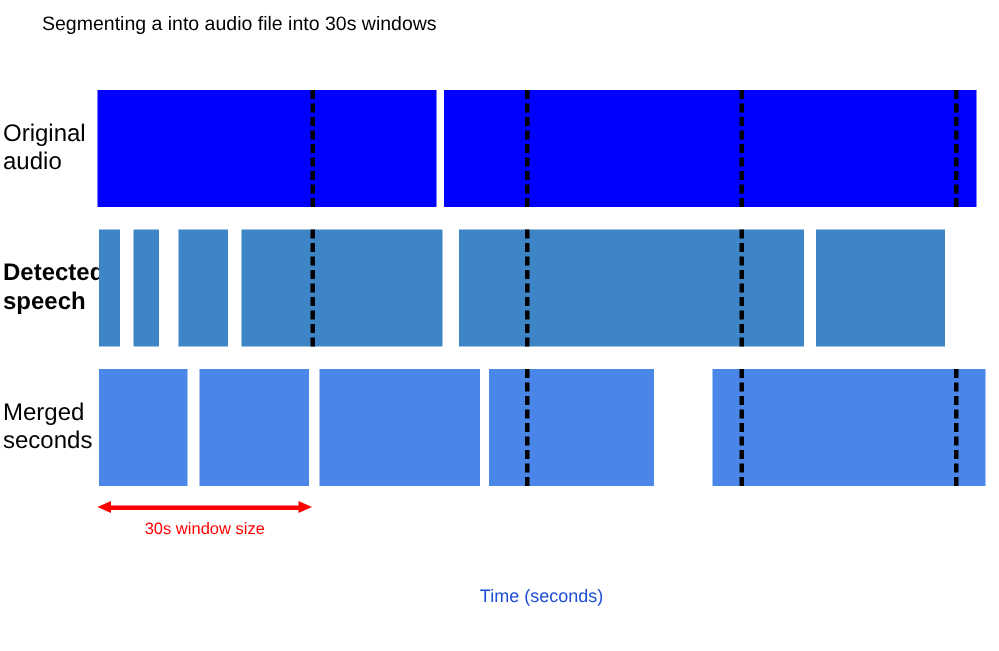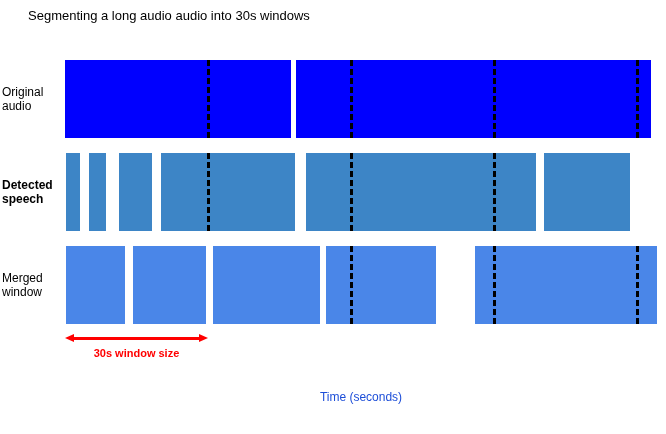--- a/index.html
+++ b/index.html
@@ -14,21 +14,21 @@
     position:absolute;left:28px;top:8px;
     font-size:13px;color:#000;white-space:nowrap;
   }
   .row{
     position:absolute;left:0;width:666px;height:78px;
   }
   .row-label{
     position:absolute;left:2px;top:50%;
     transform:translateY(-50%);
     width:60px;
-    font-size:12px;line-height:1.2;color:#000;
+    font-size:16px;line-height:1.2;color:#000;
     white-space:pre-line;
   }
   .bar{
     position:absolute;top:0;height:78px;
   }
   .window-dash{
     position:absolute;top:0;height:78px;width:0;
     border-left:3px dashed #000;
   }
   .annotation-arrow{position:absolute;}
@@ -37,34 +37,34 @@
   }
   .arrow-head{
     position:absolute;top:0;width:0;height:0;
     border-top:4.5px solid transparent;
     border-bottom:4.5px solid transparent;
   }
   .arrow-head.left{left:0;}
   .arrow-head.right{right:0;}
   .annotation-label{
     position:absolute;
-    font-size:11px;font-weight:bold;text-align:center;
+    font-size:11px;font-weight:normal;text-align:center;
     white-space:nowrap;
   }
   .x-axis-label{
     position:absolute;left:65px;width:592px;top:390px;
     text-align:center;font-size:12px;color:#1d4ed8;
   }
 </style>
 </head>
 <body>
 
 <div id="figure">
 
-  <div class="title">Segmenting a long audio audio into 30s windows</div>
+  <div class="title">Segmenting a into audio file into 30s windows</div>
 
   <div class="row" id="row-0" style="top: 60px; height: 78px;">
     <div class="row-label">Original
 audio</div>
   <div class="bar" style="left: 65px; width: 225.9px; background: rgb(0, 0, 255);"></div>
       <div class="bar" style="left: 296.2px; width: 354.6px; background: rgb(0, 0, 255);"></div>
       <div class="window-dash" style="left: 206.5px;"></div>
       <div class="window-dash" style="left: 349.5px;"></div>
       <div class="window-dash" style="left: 492.5px;"></div>
       <div class="window-dash" style="left: 635.5px;"></div>
@@ -79,21 +79,21 @@
       <div class="bar" style="left: 160.8px; width: 134.4px; background: rgb(61, 133, 198);"></div>
       <div class="bar" style="left: 306.2px; width: 229.8px; background: rgb(61, 133, 198);"></div>
       <div class="bar" style="left: 544.1px; width: 85.8px; background: rgb(61, 133, 198);"></div>
       <div class="window-dash" style="left: 206.5px;"></div>
       <div class="window-dash" style="left: 349.5px;"></div>
       <div class="window-dash" style="left: 492.5px;"></div>
     </div>
 
   <div class="row" id="row-2" style="top: 246px; height: 78px;">
     <div class="row-label">Merged
-window</div>
+seconds</div>
   <div class="bar" style="left: 66px; width: 59.1px; background: rgb(74, 134, 232);"></div>
       <div class="bar" style="left: 133.2px; width: 72.9px; background: rgb(74, 134, 232);"></div>
       <div class="bar" style="left: 212.8px; width: 107.3px; background: rgb(74, 134, 232);"></div>
       <div class="bar" style="left: 326.2px; width: 109.6px; background: rgb(74, 134, 232);"></div>
       <div class="bar" style="left: 474.9px; width: 182.1px; background: rgb(74, 134, 232);"></div>
       <div class="window-dash" style="left: 349.5px;"></div>
       <div class="window-dash" style="left: 492.5px;"></div>
       <div class="window-dash" style="left: 635.5px;"></div>
     </div>
 

